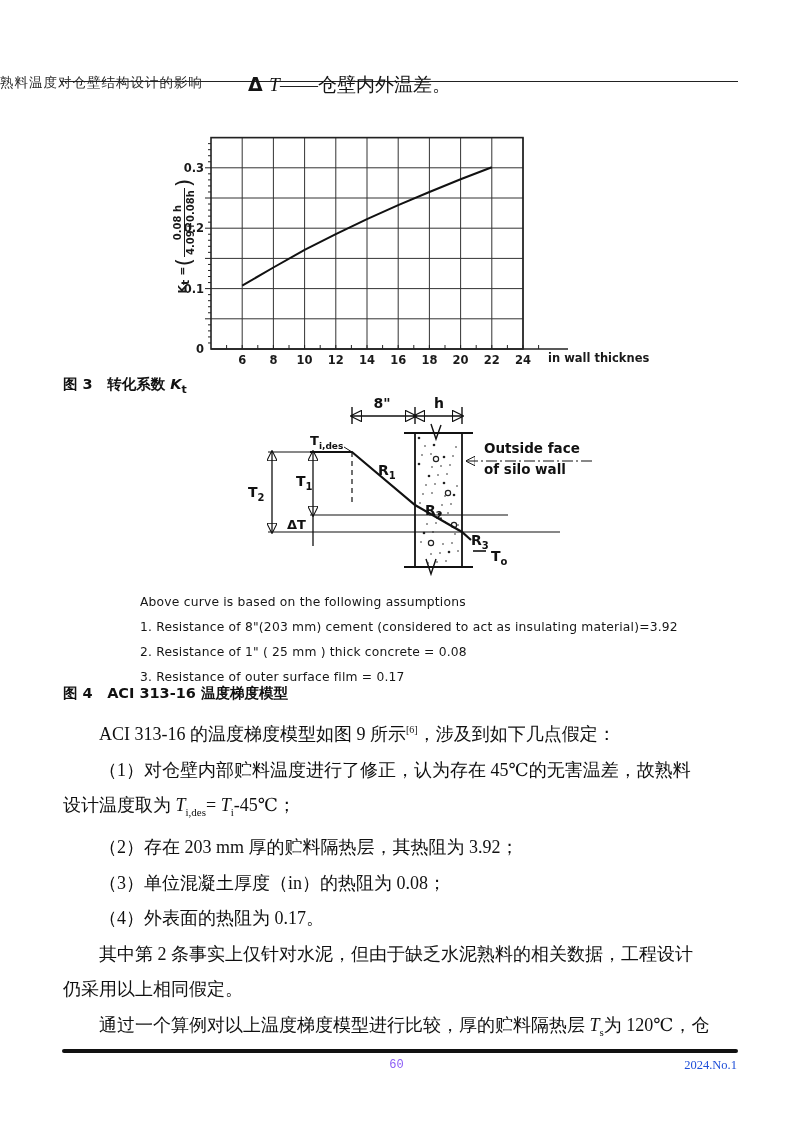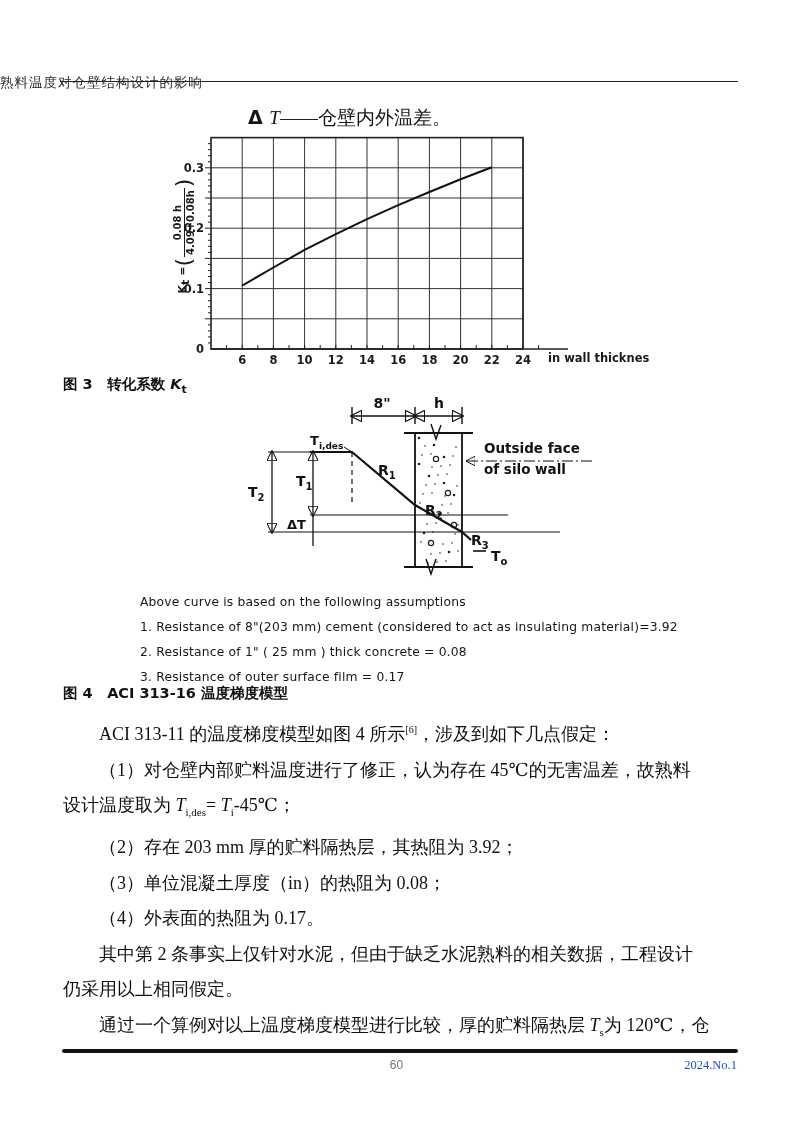--- a/index.html
+++ b/index.html
@@ -4,21 +4,21 @@
 <style>
   html,body{margin:0;padding:0;background:#e8e8e8;}
   .page{position:relative;width:793px;height:1122px;background:#ffffff;margin:0 auto;
         font-family:"Liberation Serif","DejaVu Serif",serif;color:#141414;overflow:hidden;}
   
   .header-title{position:absolute;top:74px;left:0;width:100%;
         font-size:13.5px;letter-spacing:1px;color:#2a2a2a;}
   .header-rule{position:absolute;top:81px;left:60px;width:678px;height:0;
         border-top:1.6px solid #222;}
   
-  .intro{position:absolute;top:105px;left:248px;font-size:19px;}
+  .intro{position:absolute;top:72px;left:248px;font-size:19px;}
   .intro .delta{font-weight:bold;font-family:"DejaVu Sans",sans-serif;}
   .it{font-style:italic;}
   
   .fig3{position:absolute;top:122px;left:148px;width:540px;height:268px;}
   .fig3 svg{position:absolute;top:0;left:0;}
   .fig3 .grid{stroke:#333;stroke-width:1;}
   .fig3 .border{fill:none;stroke:#222;stroke-width:1.6;}
   .fig3 .axis{stroke:#222;stroke-width:1.6;}
   .fig3 .tick{stroke:#222;stroke-width:1;}
   .fig3 .ticklabel{font-family:"DejaVu Sans",sans-serif;font-size:11.5px;font-weight:bold;fill:#1a1a1a;}
@@ -46,21 +46,21 @@
   
   .bodytext{position:absolute;top:712px;left:63px;width:674px;font-size:18px;line-height:35.5px;color:#101010;}
   .ln{white-space:nowrap;}
   .ind{text-indent:2em;}
   sup{font-size:10px;}
   sub{font-size:11px;}
   
   .footer-rule{position:absolute;top:1049px;left:62px;width:676px;height:4px;background:#111;
         border-radius:2px;}
   .footer-page{position:absolute;top:1058px;left:0;width:100%;text-align:center;
-        font-family:Liberation Sans, sans-serif;font-size:12px;color:#737373;}
+        font-family:Liberation Mono, monospace;font-size:12px;color:#8b5cf6;}
   .footer-issue{position:absolute;top:1058px;right:56px;font-size:12.5px;color:#1d4ed8;}
 </style>
 </head>
 <body>
 
 <div class="page">
 
   <div class="header-title">熟料温度对仓壁结构设计的影响</div>
   <div class="header-rule"></div>
 
@@ -275,21 +275,21 @@
 
   <div class="assump">
     <div>Above curve is based on the following assumptions</div>
     <div class="item">1. Resistance of 8"(203 mm) cement (considered to act as insulating material)=3.92</div>
     <div class="item">2. Resistance of 1" ( 25 mm ) thick concrete = 0.08</div>
     <div class="item">3. Resistance of outer surface film  = 0.17</div>
   </div>
   <div class="caption cap4">图 4　ACI 313-16 温度梯度模型</div>
 
   <div class="bodytext">
-    <div class="ln ind"><span>ACI 313-11 的温度梯度模型如图 4 所示</span><sup>[6]</sup><span>，涉及到如下几点假定：</span></div>
+    <div class="ln ind"><span>ACI 313-16 的温度梯度模型如图 9 所示</span><sup>[6]</sup><span>，涉及到如下几点假定：</span></div>
     <div class="ln ind">（1）对仓壁内部贮料温度进行了修正，认为存在 45℃的无害温差，故熟料</div>
     <div class="ln"><span>设计温度取为 </span><span class="it">T</span><sub>i,des</sub><span>= </span><span class="it">T</span><sub>i</sub><span>-45℃；</span></div>
     <div class="ln ind">（2）存在 203 mm 厚的贮料隔热层，其热阻为 3.92；</div>
     <div class="ln ind">（3）单位混凝土厚度（in）的热阻为 0.08；</div>
     <div class="ln ind">（4）外表面的热阻为 0.17。</div>
     <div class="ln ind">其中第 2 条事实上仅针对水泥，但由于缺乏水泥熟料的相关数据，工程设计</div>
     <div class="ln">仍采用以上相同假定。</div>
     <div class="ln ind"><span>通过一个算例对以上温度梯度模型进行比较，厚的贮料隔热层 </span><span class="it">T</span><sub>s</sub><span>为 120℃，仓</span></div>
   </div>
 

